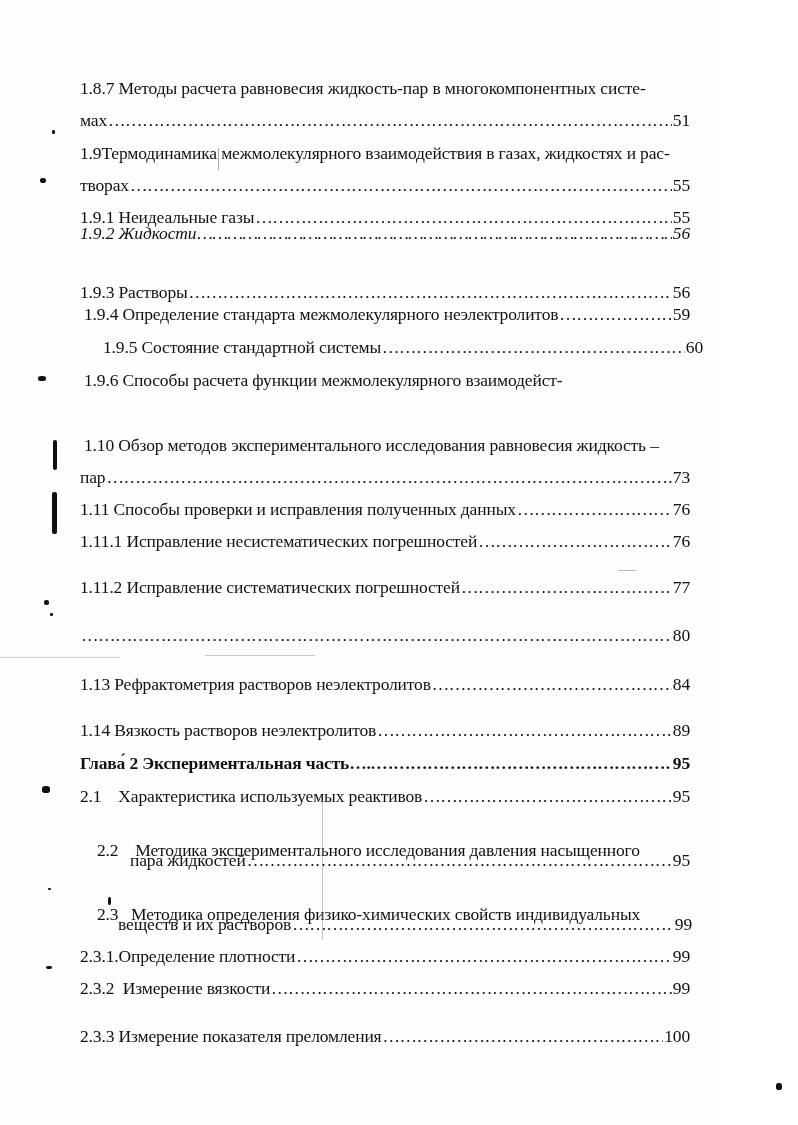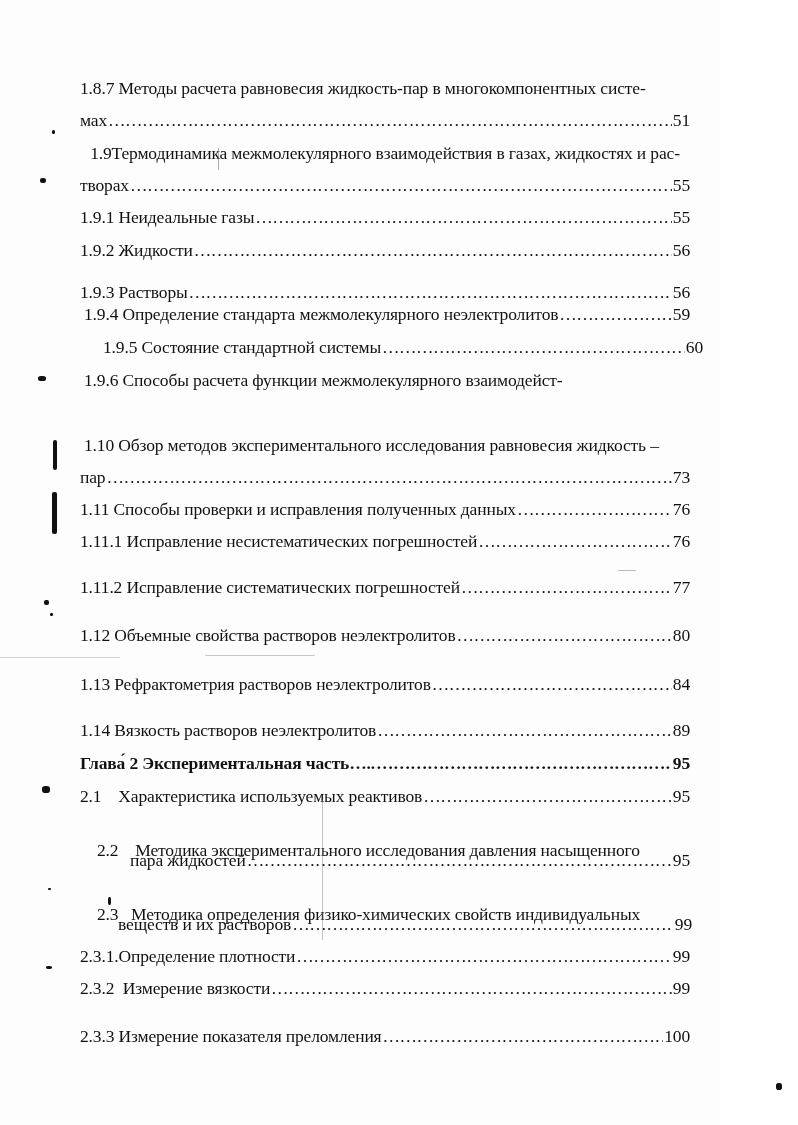--- a/index.html
+++ b/index.html
@@ -69,36 +69,36 @@
 
   <div class="line" style="top:77px;">
     <span>1.8.7 Методы расчета равновесия жидкость-пар в многокомпонентных  систе-</span>
   </div>
   <div class="line toc-line" style="top:109px;">
     <span class="title">мах</span>
     <span class="leader"></span>
     <span class="page-num">51</span>
   </div>
 
-  <div class="line" style="top:142px;text-align:center;">
+  <div class="line" style="top:142px;">
     <span>1.9Термодинамика межмолекулярного взаимодействия в газах, жидкостях и рас-</span>
   </div>
   <div class="line toc-line" style="top:174px;">
     <span class="title">творах </span>
     <span class="leader"></span>
     <span class="page-num">55</span>
   </div>
 
   <div class="line toc-line" style="top:206px;">
     <span class="title">1.9.1 Неидеальные газы </span>
     <span class="leader"></span>
     <span class="page-num">55</span>
   </div>
 
-  <div class="line toc-line" style="top:239px;">
+  <div class="line toc-line" style="top:222px;font-style:italic;">
     <span class="title">1.9.2 Жидкости </span>
     <span class="leader"></span>
     <span class="page-num">56</span>
   </div>
 
   <div class="line toc-line" style="top:281px;">
     <span class="title">1.9.3 Растворы </span>
     <span class="leader"></span>
     <span class="page-num">56</span>
   </div>
@@ -140,21 +140,20 @@
     <span class="page-num">76</span>
   </div>
 
   <div class="line toc-line" style="top:576px;">
     <span class="title">1.11.2 Исправление систематических погрешностей</span>
     <span class="leader"></span>
     <span class="page-num">77</span>
   </div>
 
   <div class="line toc-line" style="top:624px;">
-    <span class="title">1.12 Объемные свойства растворов неэлектролитов</span>
     <span class="leader"></span>
     <span class="page-num">80</span>
   </div>
 
   <div class="line toc-line" style="top:673px;">
     <span class="title">1.13 Рефрактометрия растворов неэлектролитов</span>
     <span class="leader"></span>
     <span class="page-num">84</span>
   </div>
 

